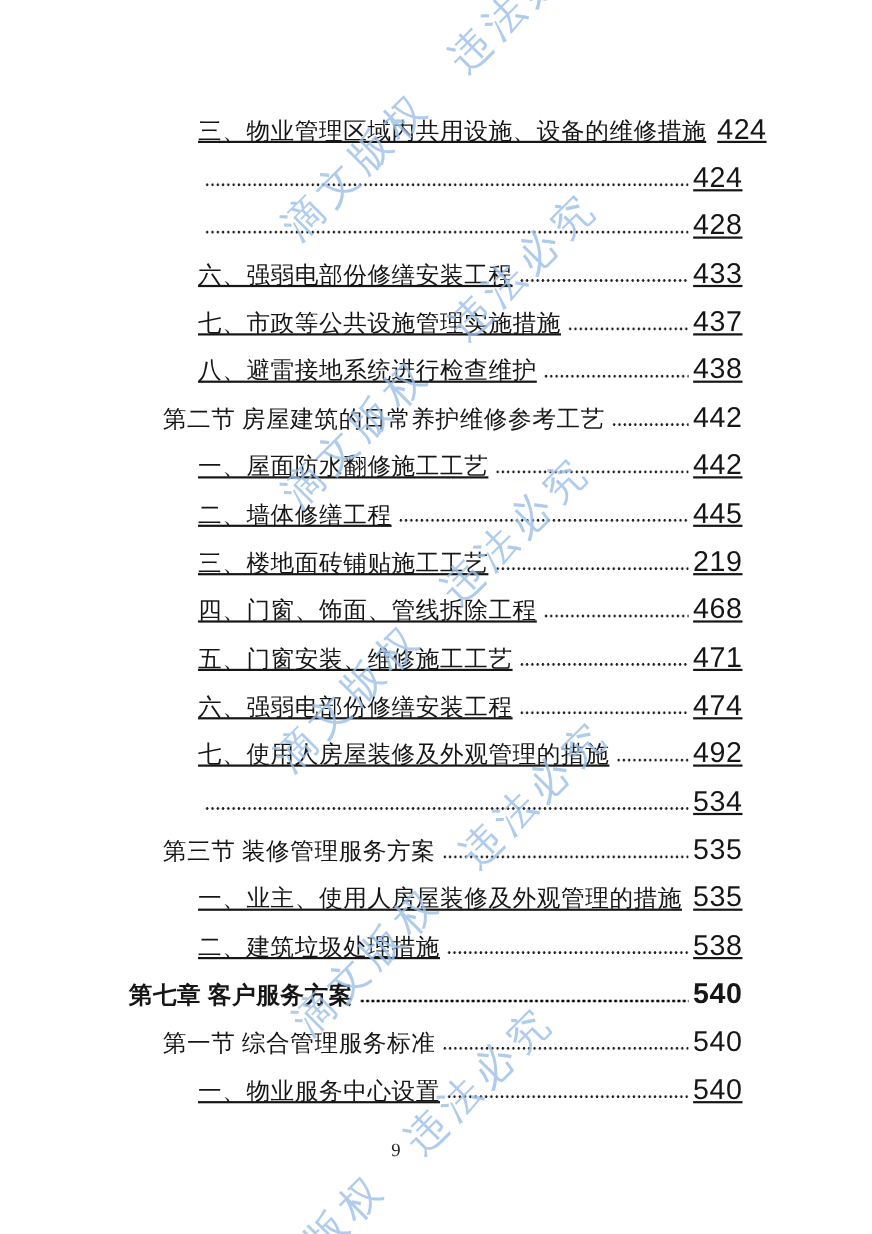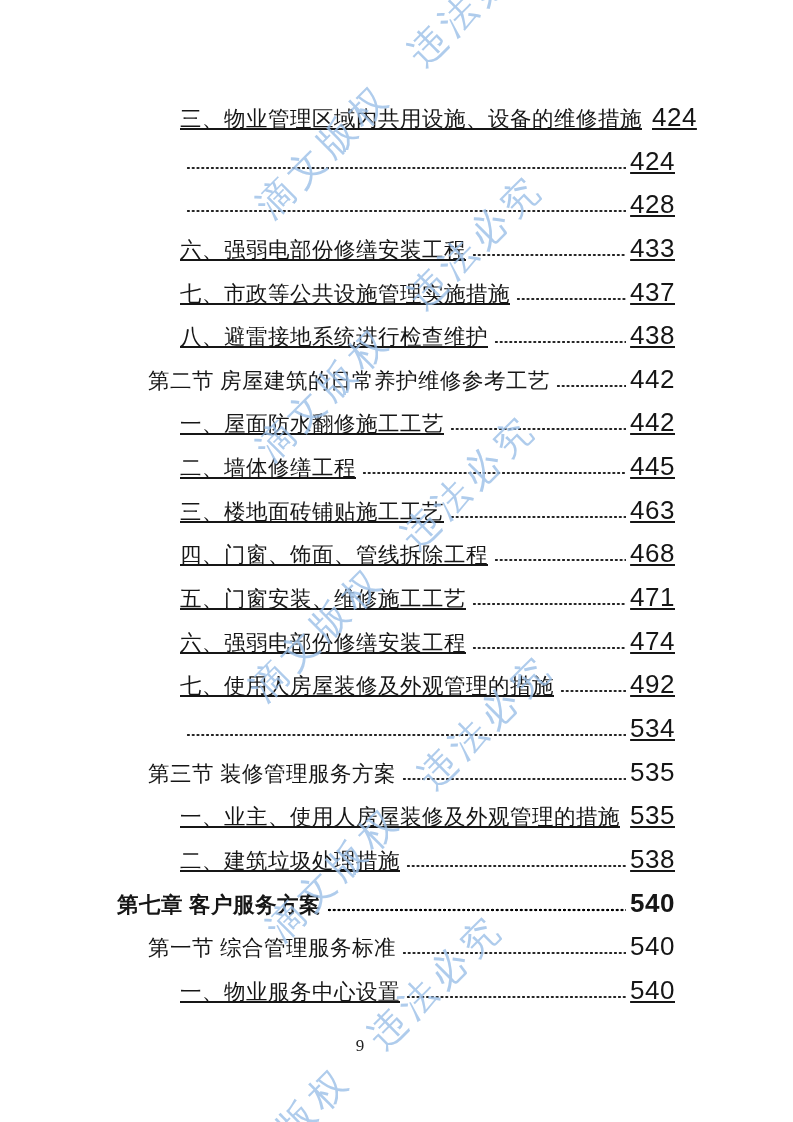--- a/index.html
+++ b/index.html
@@ -128,21 +128,21 @@
     <span class="toc-page-num">442</span>
   </div>
       <div class="toc-row lvl3">
     <span class="toc-label">二、墙体修缮工程</span>
     <span class="dot-leader"></span>
     <span class="toc-page-num">445</span>
   </div>
       <div class="toc-row lvl3">
     <span class="toc-label">三、楼地面砖铺贴施工工艺</span>
     <span class="dot-leader"></span>
-    <span class="toc-page-num">463</span>
+    <span class="toc-page-num">219</span>
   </div>
       <div class="toc-row lvl3">
     <span class="toc-label">四、门窗、饰面、管线拆除工程</span>
     <span class="dot-leader"></span>
     <span class="toc-page-num">468</span>
   </div>
       <div class="toc-row lvl3">
     <span class="toc-label">五、门窗安装、维修施工工艺</span>
     <span class="dot-leader"></span>
     <span class="toc-page-num">471</span>

